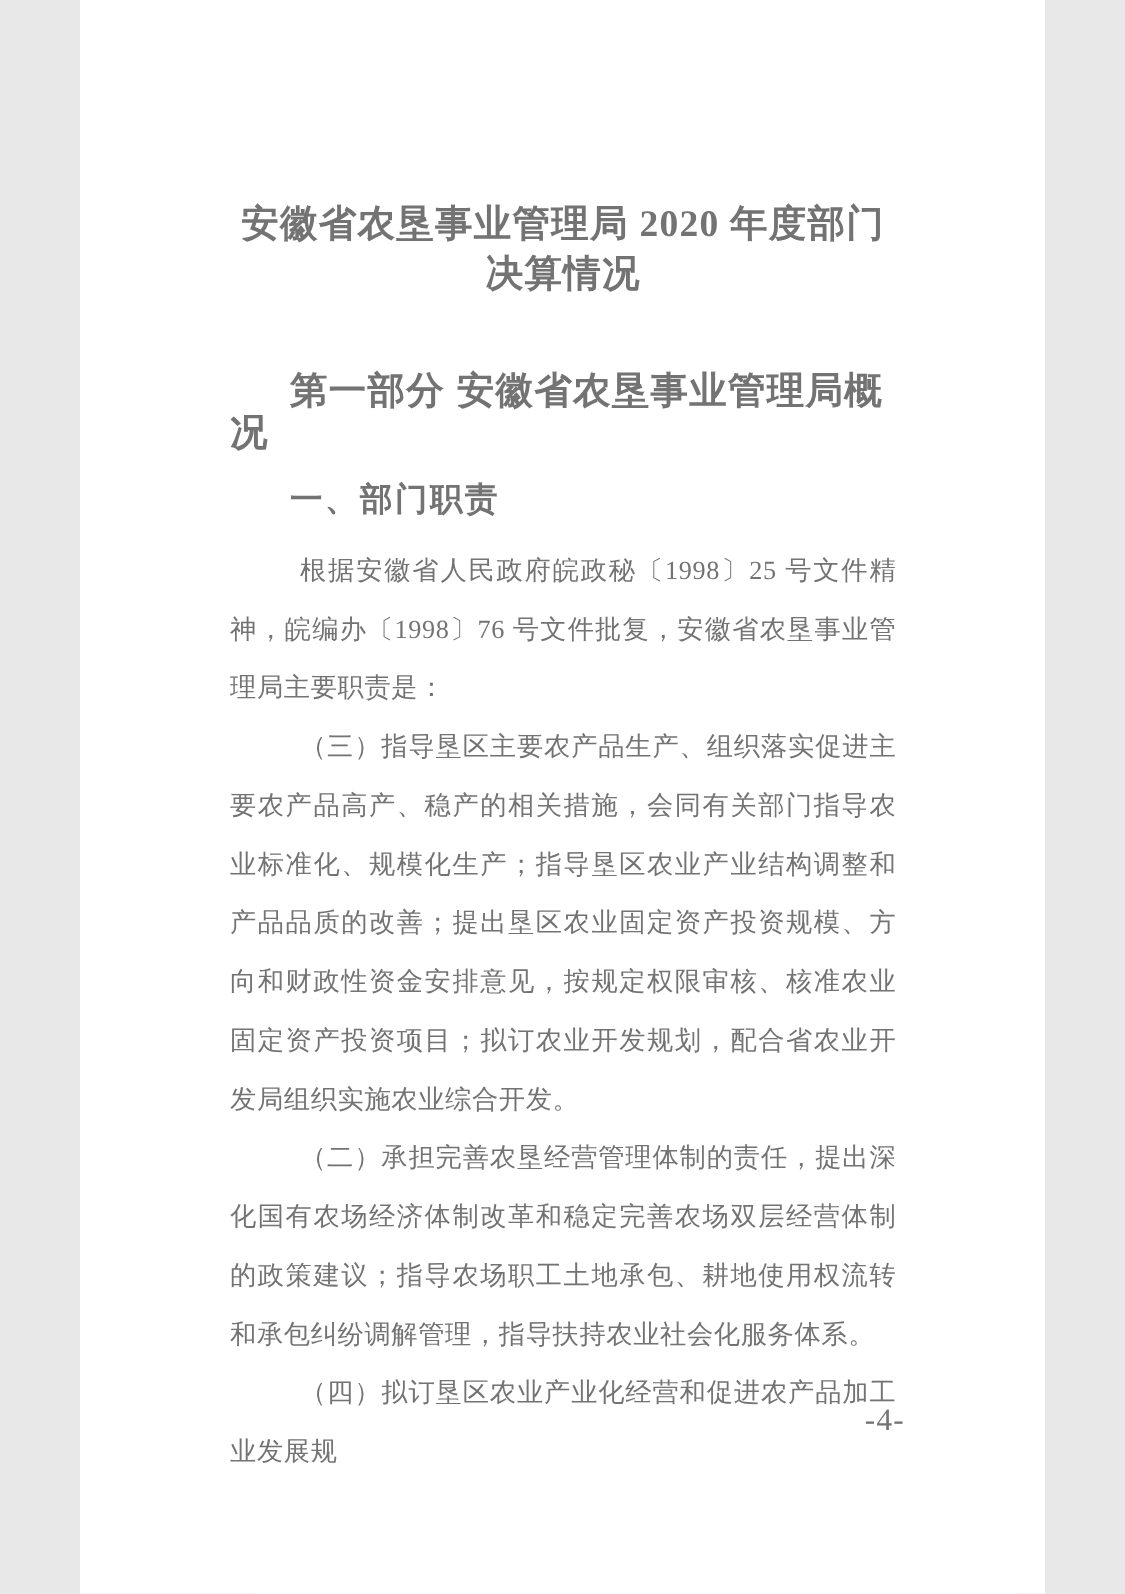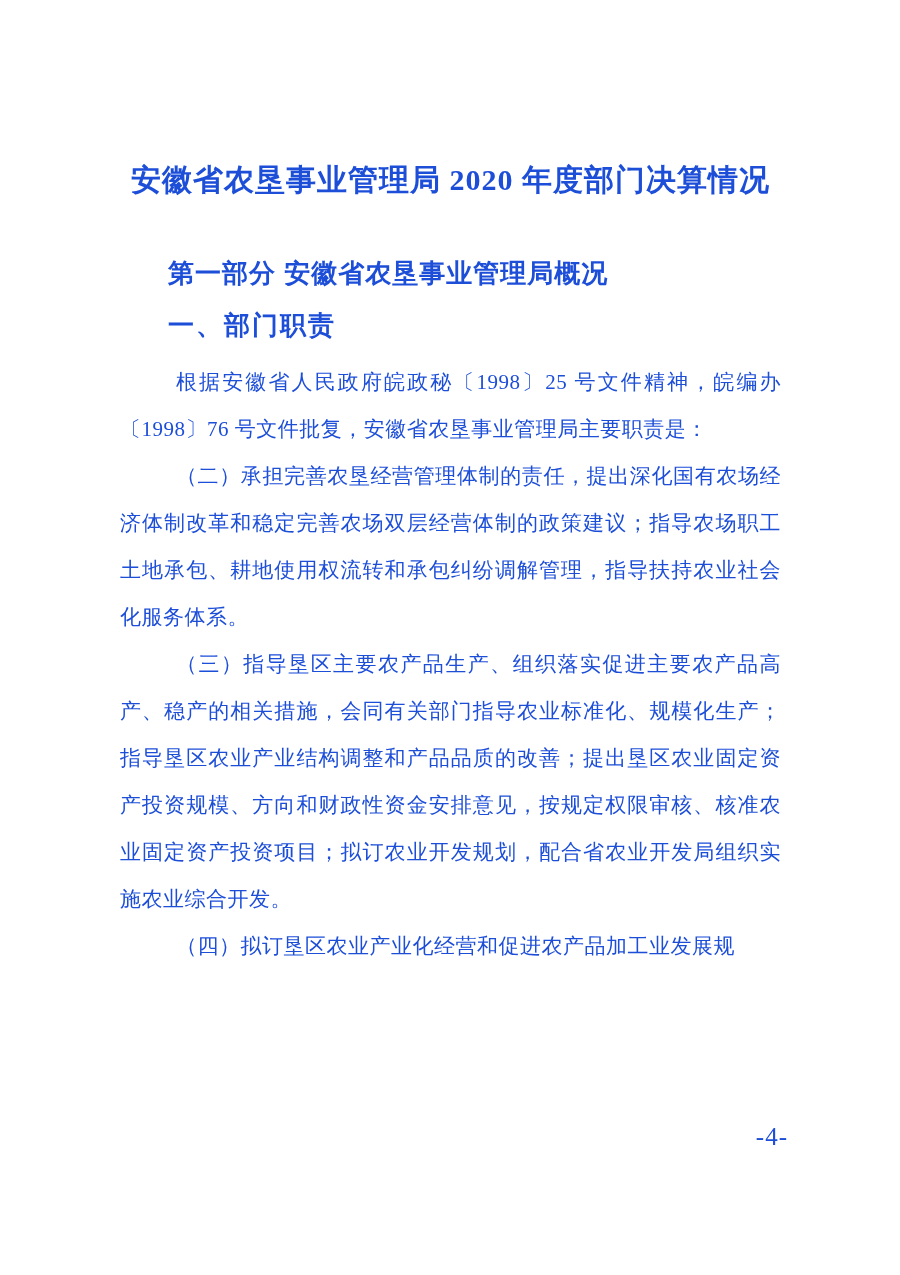--- a/index.html
+++ b/index.html
@@ -2,42 +2,42 @@
 <html><head>
 <meta charset="utf-8">
 <style>
   html, body {
     margin: 0;
     padding: 0;
     background: #e8e8e8;
   }
   .page {
     position: relative;
-    width: 900px;
+    width: 772px;
     height: 1275px;
     margin: 0 auto;
     background: #ffffff;
-    color: #1d4ed8;
+    color: #737373;
     font-family: "Liberation Serif", "DejaVu Serif", serif;
     box-sizing: border-box;
     padding: 0 119px 0 120px;
     overflow: hidden;
   }
   .doc-title {
     margin: 160px 0 0 0;
     text-align: center;
     font-size: 30px;
     line-height: 40px;
     font-weight: 700;
     letter-spacing: 1px;
     font-family: "Liberation Serif", "DejaVu Serif", serif;
   }
   .part-heading {
     margin: 56px 0 0 0;
-    font-size: 26px;
+    font-size: 30px;
     line-height: 34px;
     font-weight: 700;
     letter-spacing: 1px;
     text-indent: 48px;
     font-family: "Liberation Sans", "DejaVu Sans", sans-serif;
   }
   .section-heading {
     margin: 17px 0 16px 0;
     font-size: 26px;
     line-height: 36px;
@@ -74,20 +74,20 @@
 <div class="page">
 
   <h1 class="doc-title">安徽省农垦事业管理局 2020 年度部门决算情况</h1>
 
   <h2 class="part-heading">第一部分 安徽省农垦事业管理局概况</h2>
 
   <h3 class="section-heading">一、部门职责</h3>
 
   <div class="body-text">
     <p>根据安徽省人民政府皖政秘〔1998〕25 号文件精神，皖编办〔1998〕76 号文件批复，安徽省农垦事业管理局主要职责是：</p>
+    <p>（三）指导垦区主要农产品生产、组织落实促进主要农产品高产、稳产的相关措施，会同有关部门指导农业标准化、规模化生产；指导垦区农业产业结构调整和产品品质的改善；提出垦区农业固定资产投资规模、方向和财政性资金安排意见，按规定权限审核、核准农业固定资产投资项目；拟订农业开发规划，配合省农业开发局组织实施农业综合开发。</p>
     <p>（二）承担完善农垦经营管理体制的责任，提出深化国有农场经济体制改革和稳定完善农场双层经营体制的政策建议；指导农场职工土地承包、耕地使用权流转和承包纠纷调解管理，指导扶持农业社会化服务体系。</p>
-    <p>（三）指导垦区主要农产品生产、组织落实促进主要农产品高产、稳产的相关措施，会同有关部门指导农业标准化、规模化生产；指导垦区农业产业结构调整和产品品质的改善；提出垦区农业固定资产投资规模、方向和财政性资金安排意见，按规定权限审核、核准农业固定资产投资项目；拟订农业开发规划，配合省农业开发局组织实施农业综合开发。</p>
     <p>（四）拟订垦区农业产业化经营和促进农产品加工业发展规</p>
   </div>
 
   <div class="page-number">-4-</div>
 
 </div>
 
 </body></html>

